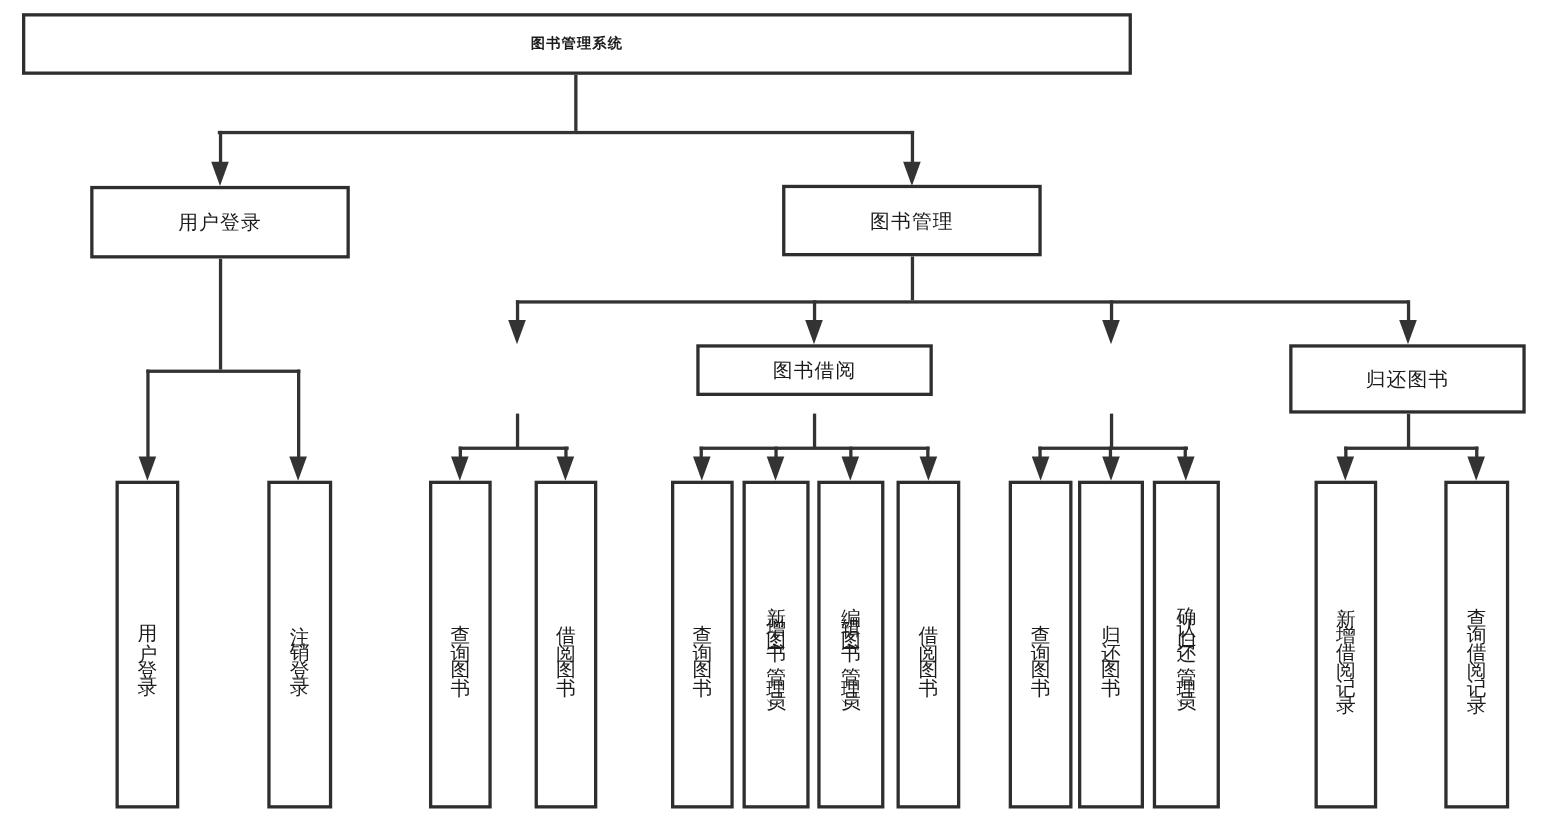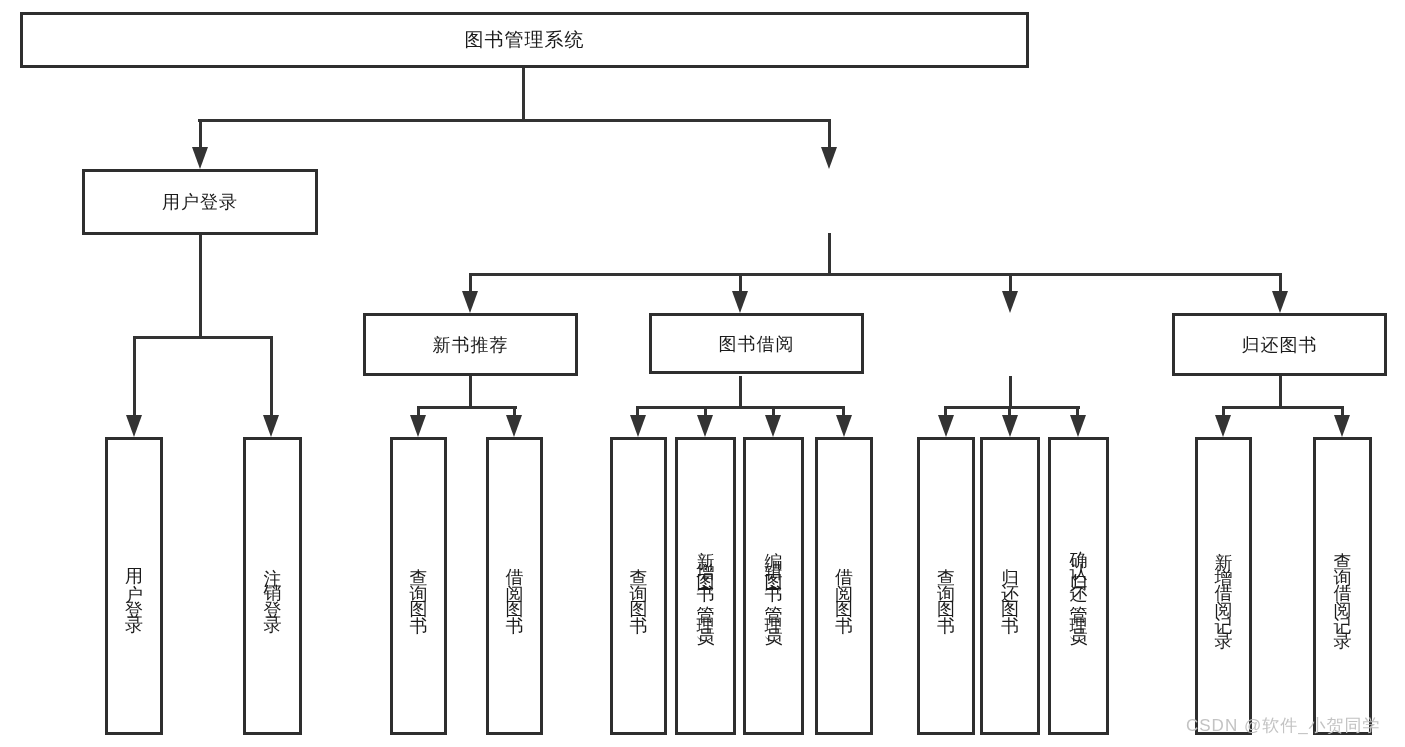--- a/index.html
+++ b/index.html
@@ -9,21 +9,21 @@
     color:#1b1b1b;
   }
   .stage{position:relative;width:1405px;height:747px;background:#ffffff;}
   .node{
     position:absolute;box-sizing:border-box;background:#ffffff;
     border:3px solid #2e2e2e;
     display:flex;align-items:center;justify-content:center;
     z-index:2;
   }
   .node.h span{font-size:18px;letter-spacing:1px;white-space:nowrap;}
-  .node.root span{font-size:19px;}
+  .node.root span{font-size:13px;font-weight:bold;}
   .leaf{border-width:3px;}
   .vtext{
     writing-mode:vertical-lr;
     text-orientation:mixed;
     font-size:18px;line-height:1;
     letter-spacing:16px;
     white-space:nowrap;
   }
   .vtext.tight{letter-spacing:11px;}
   .hline{position:absolute;height:3px;background:#333333;z-index:1;}
@@ -44,25 +44,25 @@
 
 <div class="stage">
 
   <div class="node h root" style="left:20px;top:12px;width:1009px;height:56px">
     <span>图书管理系统</span>
   </div>
 
   <div class="node h" style="left:82px;top:169px;width:236px;height:66px">
     <span>用户登录</span>
   </div>
+  <div class="node h" style="left:711px;top:168px;width:236px;height:65px">
+    <span>图书管理</span>
+  </div>
 
-  <div class="node h" style="left:363px;top:313px;width:215px;height:63px">
-    <span>新书推荐</span>
-  </div>
-  <div class="node h" style="left:649px;top:313px;width:215px;height:61px">
+  <div class="node h" style="left:633px;top:313px;width:215px;height:47px">
     <span>图书借阅</span>
   </div>
   <div class="node h" style="left:1172px;top:313px;width:215px;height:63px">
     <span>归还图书</span>
   </div>
 
   <div class="node leaf" style="left:105px;top:437px;width:58px;height:298px">
     <span class="vtext">用户登录</span>
   </div>
   <div class="node leaf" style="left:243px;top:437px;width:59px;height:298px">
@@ -158,15 +158,14 @@
   <div class="vline" style="left:1076px;top:406px;height:10px"></div>
   <div class="arrow" style="left:1070px;top:415px"></div>
 
   <div class="vline" style="left:1279px;top:376px;height:31px"></div>
   <div class="hline" style="left:1222px;top:406px;width:122px"></div>
   <div class="vline" style="left:1222px;top:406px;height:10px"></div>
   <div class="arrow" style="left:1215px;top:415px"></div>
   <div class="vline" style="left:1341px;top:406px;height:10px"></div>
   <div class="arrow" style="left:1334px;top:415px"></div>
 
-  <div class="watermark">CSDN @软件_小贺同学</div>
 
 </div>
 
 </body></html>

